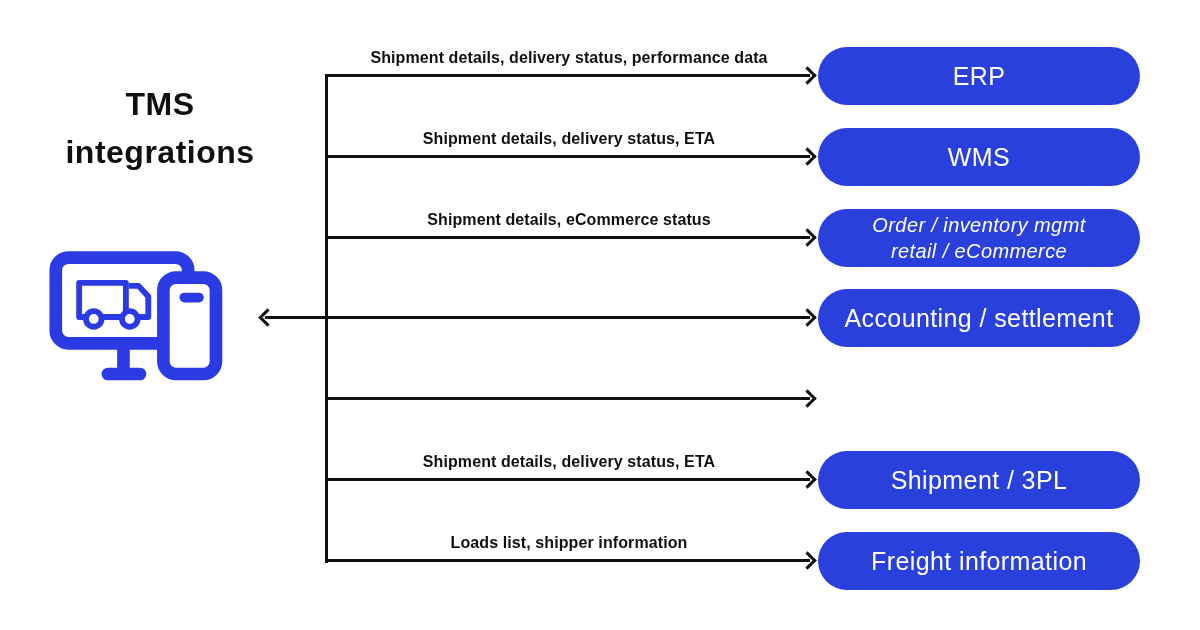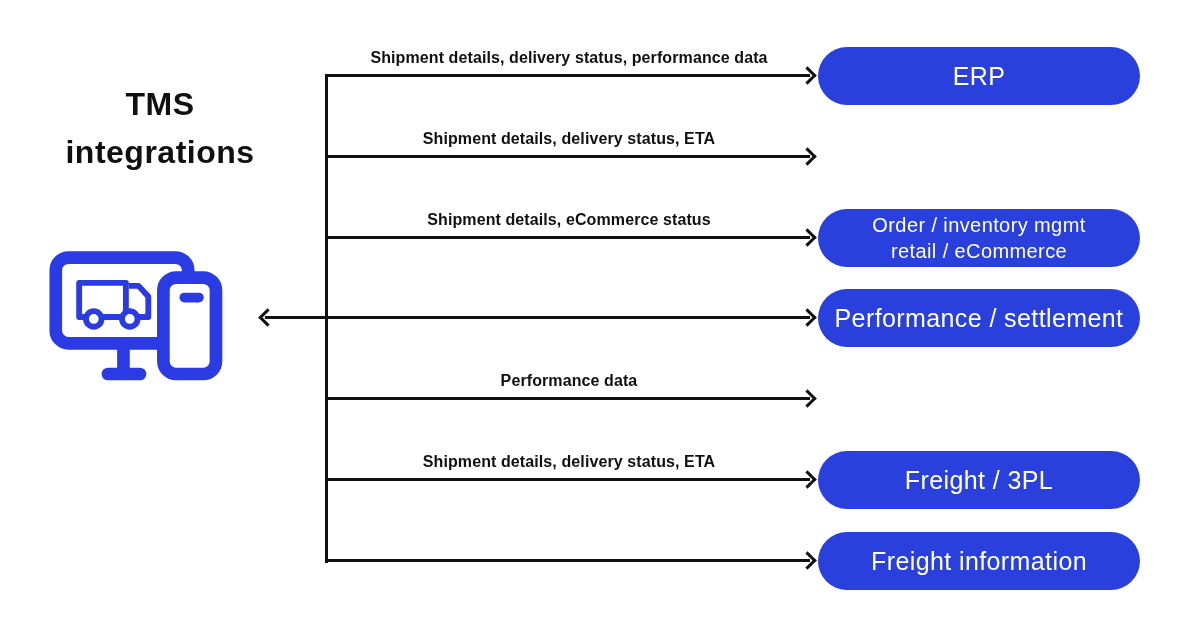--- a/index.html
+++ b/index.html
@@ -54,21 +54,21 @@
     border-top:3px solid var(--line-black);border-left:3px solid var(--line-black);
     transform:rotate(-45deg);
   }
   .box{
     position:absolute;left:491px;top:0;width:322px;height:58px;
     background:var(--box-blue);border-radius:29px;
     display:flex;align-items:center;justify-content:center;
     color:var(--box-text);font-size:25px;font-weight:500;letter-spacing:.4px;
     text-align:center;white-space:pre-line;
   }
-  #rows .row:nth-child(3) .box{font-size:20px;line-height:1.3;}
+  #rows .row:nth-child(3) .box{font-size:20px;line-height:1.3;font-style:italic;}
 </style>
 </head>
 <body>
 
 <div id="stage">
 
   <div class="title">TMS
 integrations</div>
 
   <svg class="device-icon" viewBox="0 0 190 155" fill="none" xmlns="http://www.w3.org/2000/svg">
@@ -95,51 +95,52 @@
       <div class="label">Shipment details, delivery status, performance data</div>
       <div class="shaft"></div>
       <div class="head-r"></div>
       <div class="box">ERP</div>
     </div>
 
     <div class="row" style="top:128px">
       <div class="label">Shipment details, delivery status, ETA</div>
       <div class="shaft"></div>
       <div class="head-r"></div>
+      <div class="box">WMS</div>
     </div>
 
     <div class="row" style="top:209px">
       <div class="label">Shipment details, eCommerce status</div>
       <div class="shaft"></div>
       <div class="head-r"></div>
       <div class="box">Order / inventory mgmt
 retail / eCommerce</div>
     </div>
 
     <div class="row" style="top:289px">
       <div class="shaft"></div>
       <div class="shaft-ext"></div>
       <div class="head-l"></div>
       <div class="head-r"></div>
-      <div class="box">Performance / settlement</div>
+      <div class="box">Accounting / settlement</div>
     </div>
 
     <div class="row" style="top:370px">
-      <div class="label">Performance data</div>
       <div class="shaft"></div>
       <div class="head-r"></div>
     </div>
 
     <div class="row" style="top:451px">
       <div class="label">Shipment details, delivery status, ETA</div>
       <div class="shaft"></div>
       <div class="head-r"></div>
-      <div class="box">Freight / 3PL</div>
+      <div class="box">Shipment / 3PL</div>
     </div>
 
     <div class="row" style="top:532px">
+      <div class="label">Loads list, shipper information</div>
       <div class="shaft"></div>
       <div class="head-r"></div>
       <div class="box">Freight information</div>
     </div>
 
   </div>
 </div>
 
 </body></html>

